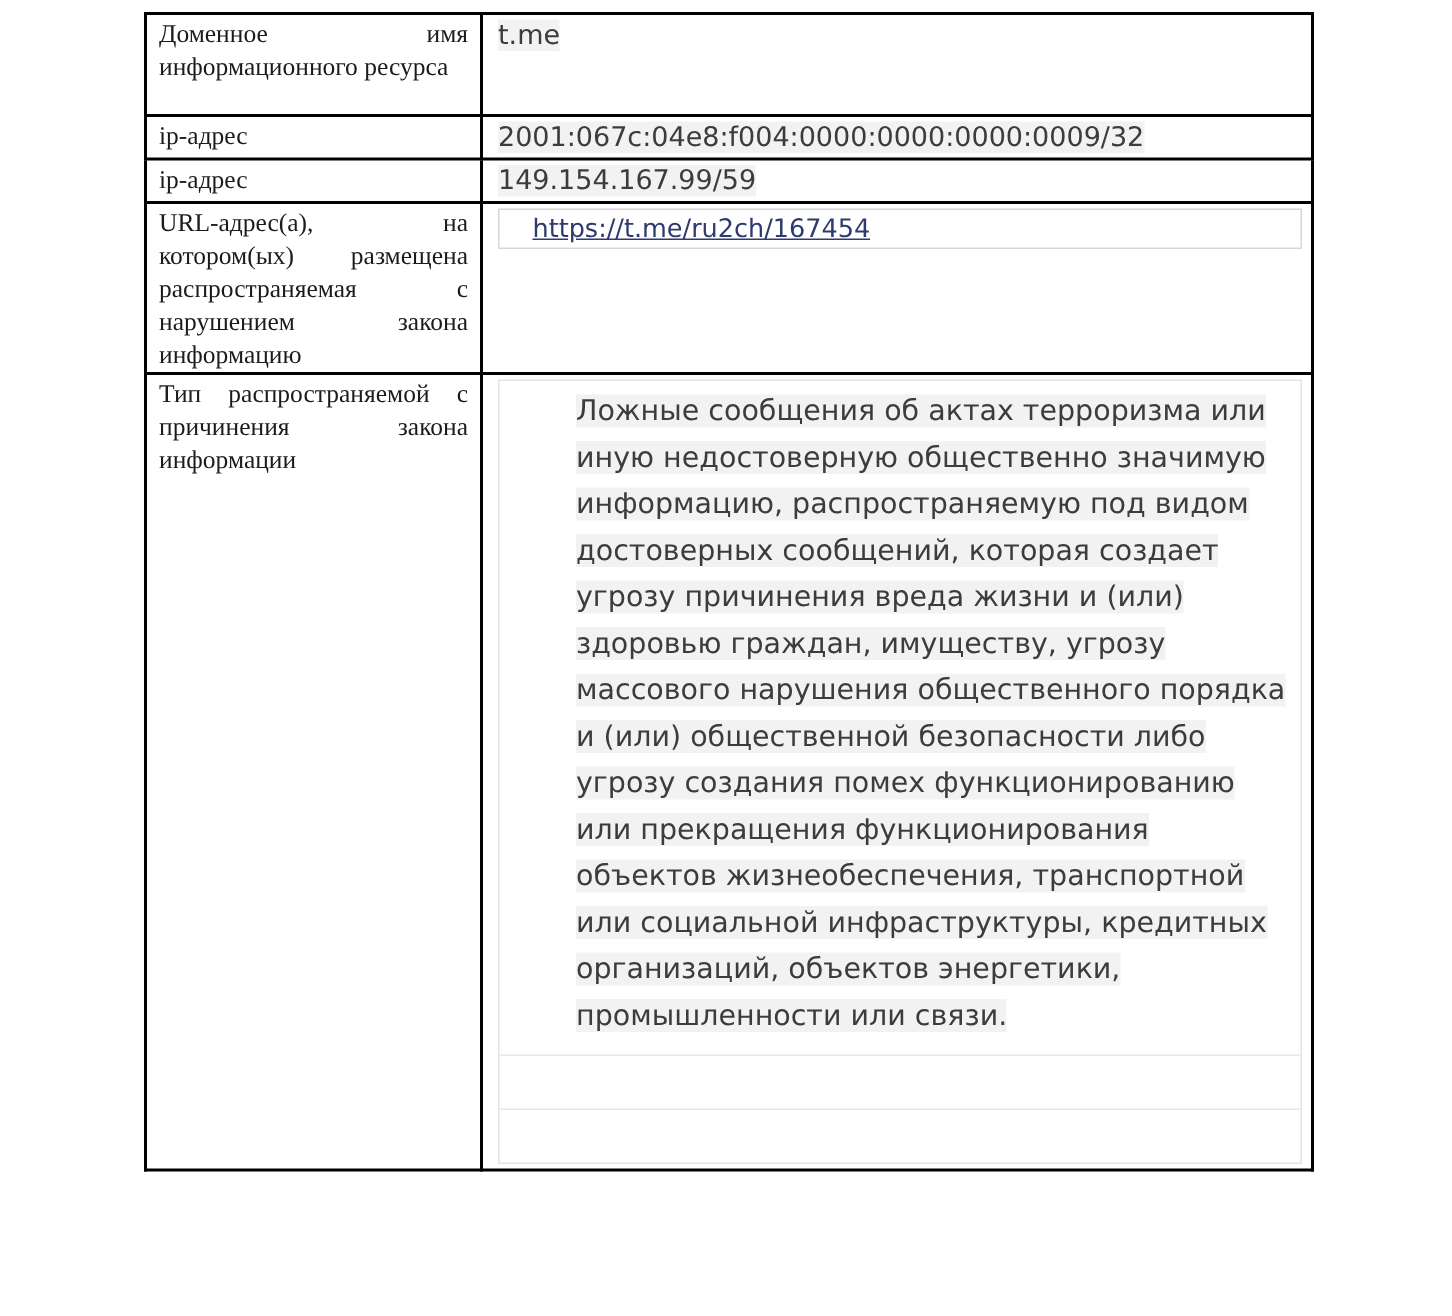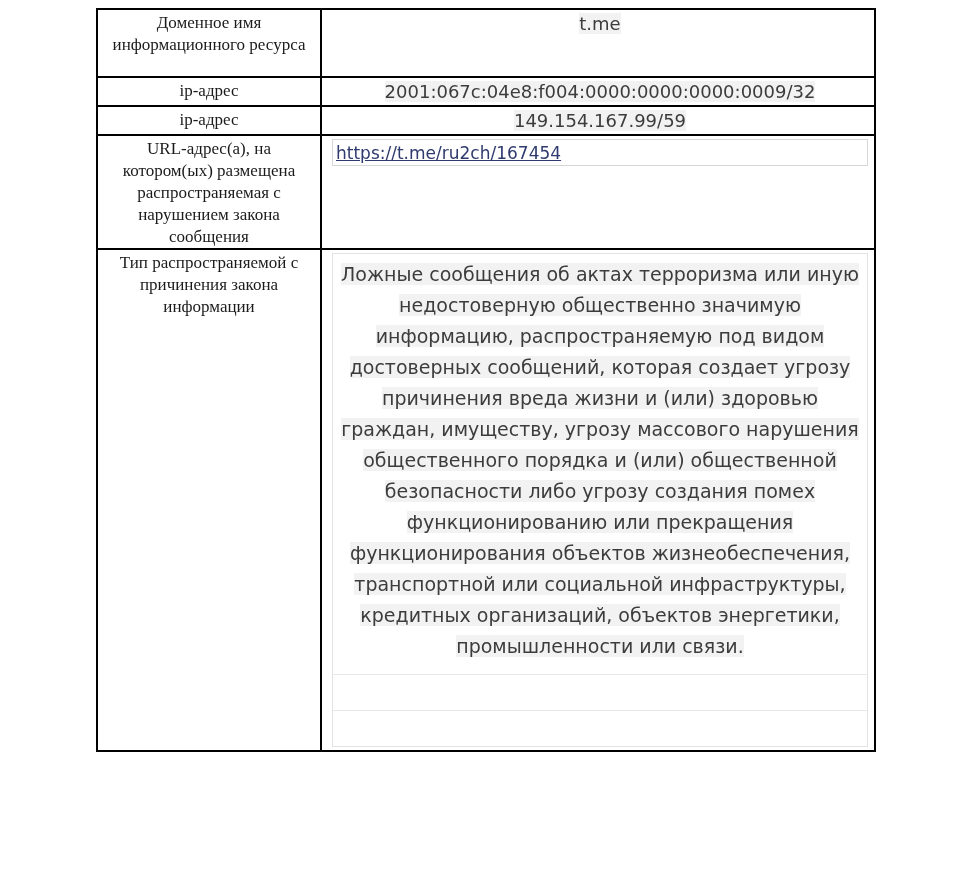--- a/index.html
+++ b/index.html
@@ -17,21 +17,20 @@
     font-family:"DejaVu Sans","Liberation Sans",sans-serif;
   }
   table.blocklist{
     position:absolute;left:96px;top:8px;width:778px;
     border-collapse:collapse;table-layout:fixed;background:#ffffff;
   }
   table.blocklist td{
     border:2px solid var(--border);
     vertical-align:top;
     box-sizing:border-box;
-    text-align:center;
   }
   col.c-label{width:224px;}
   col.c-value{width:554px;}
   td.label{
     font-family:"Liberation Serif","DejaVu Serif",serif;
     font-size:17px;line-height:22px;color:var(--label_text);
     text-align:justify;padding:2px 8px 0 8px;margin-left:28px;
   }
   td.value{
     font-size:18px;color:var(--value_text);
@@ -44,38 +43,39 @@
   tr.r2 td{height:23px;}
   tr.r3 td{height:23px;}
   tr.r4 td{height:112px;}
   tr.r5 td{height:500px;}
   tr.r6 td{height:88px;}
   .url-cell{padding:3px 8px 3px 6px;}
   .url-box{
     border:1px solid var(--innerbox);
     height:27px;box-sizing:border-box;
     display:flex;align-items:center;
-    padding-left:3px;background:#ffffff;
+    padding-left:22px;background:#ffffff;
   }
   a.url-link{
     color:var(--link);
     font-size:17px;
     text-decoration:underline;
     cursor:pointer;
   }
   .type-cell{padding:2px 8px 2px 8px;}
   .type-list{
     border:1px solid #e3e3e3;
     box-sizing:border-box;
     min-height:493px;
     background:#ffffff;
   }
   .type-item-text{
     min-height:420px;box-sizing:border-box;
     padding:5px 8px 10px 8px;
+    margin-left:43px;
   }
   .type-item-empty{
     height:36px;box-sizing:border-box;
     border-top:1px solid var(--separator);
   }
   .desc-cell{padding:2px 6px 2px 10px;}
 </style>
 </head>
 <body>
 
@@ -102,21 +102,21 @@
     </tr>
 
     <tr class="r3">
       <td class="label">ip-адрес</td>
       <td class="value">
         <span class="hl">149.154.167.99/59</span>
       </td>
     </tr>
 
     <tr class="r4">
-      <td class="label">URL-адрес(а), на котором(ых) размещена распространяемая с нарушением закона сообщения</td>
+      <td class="label">URL-адрес(а), на котором(ых) размещена распространяемая с нарушением закона информацию</td>
       <td class="value url-cell">
         <div class="url-box">
           <a href="#" class="url-link">https://t.me/ru2ch/167454</a>
         </div>
       </td>
     </tr>
 
     <tr class="r5">
       <td class="label">Тип распространяемой с причинения закона информации</td>
       <td class="value type-cell">

